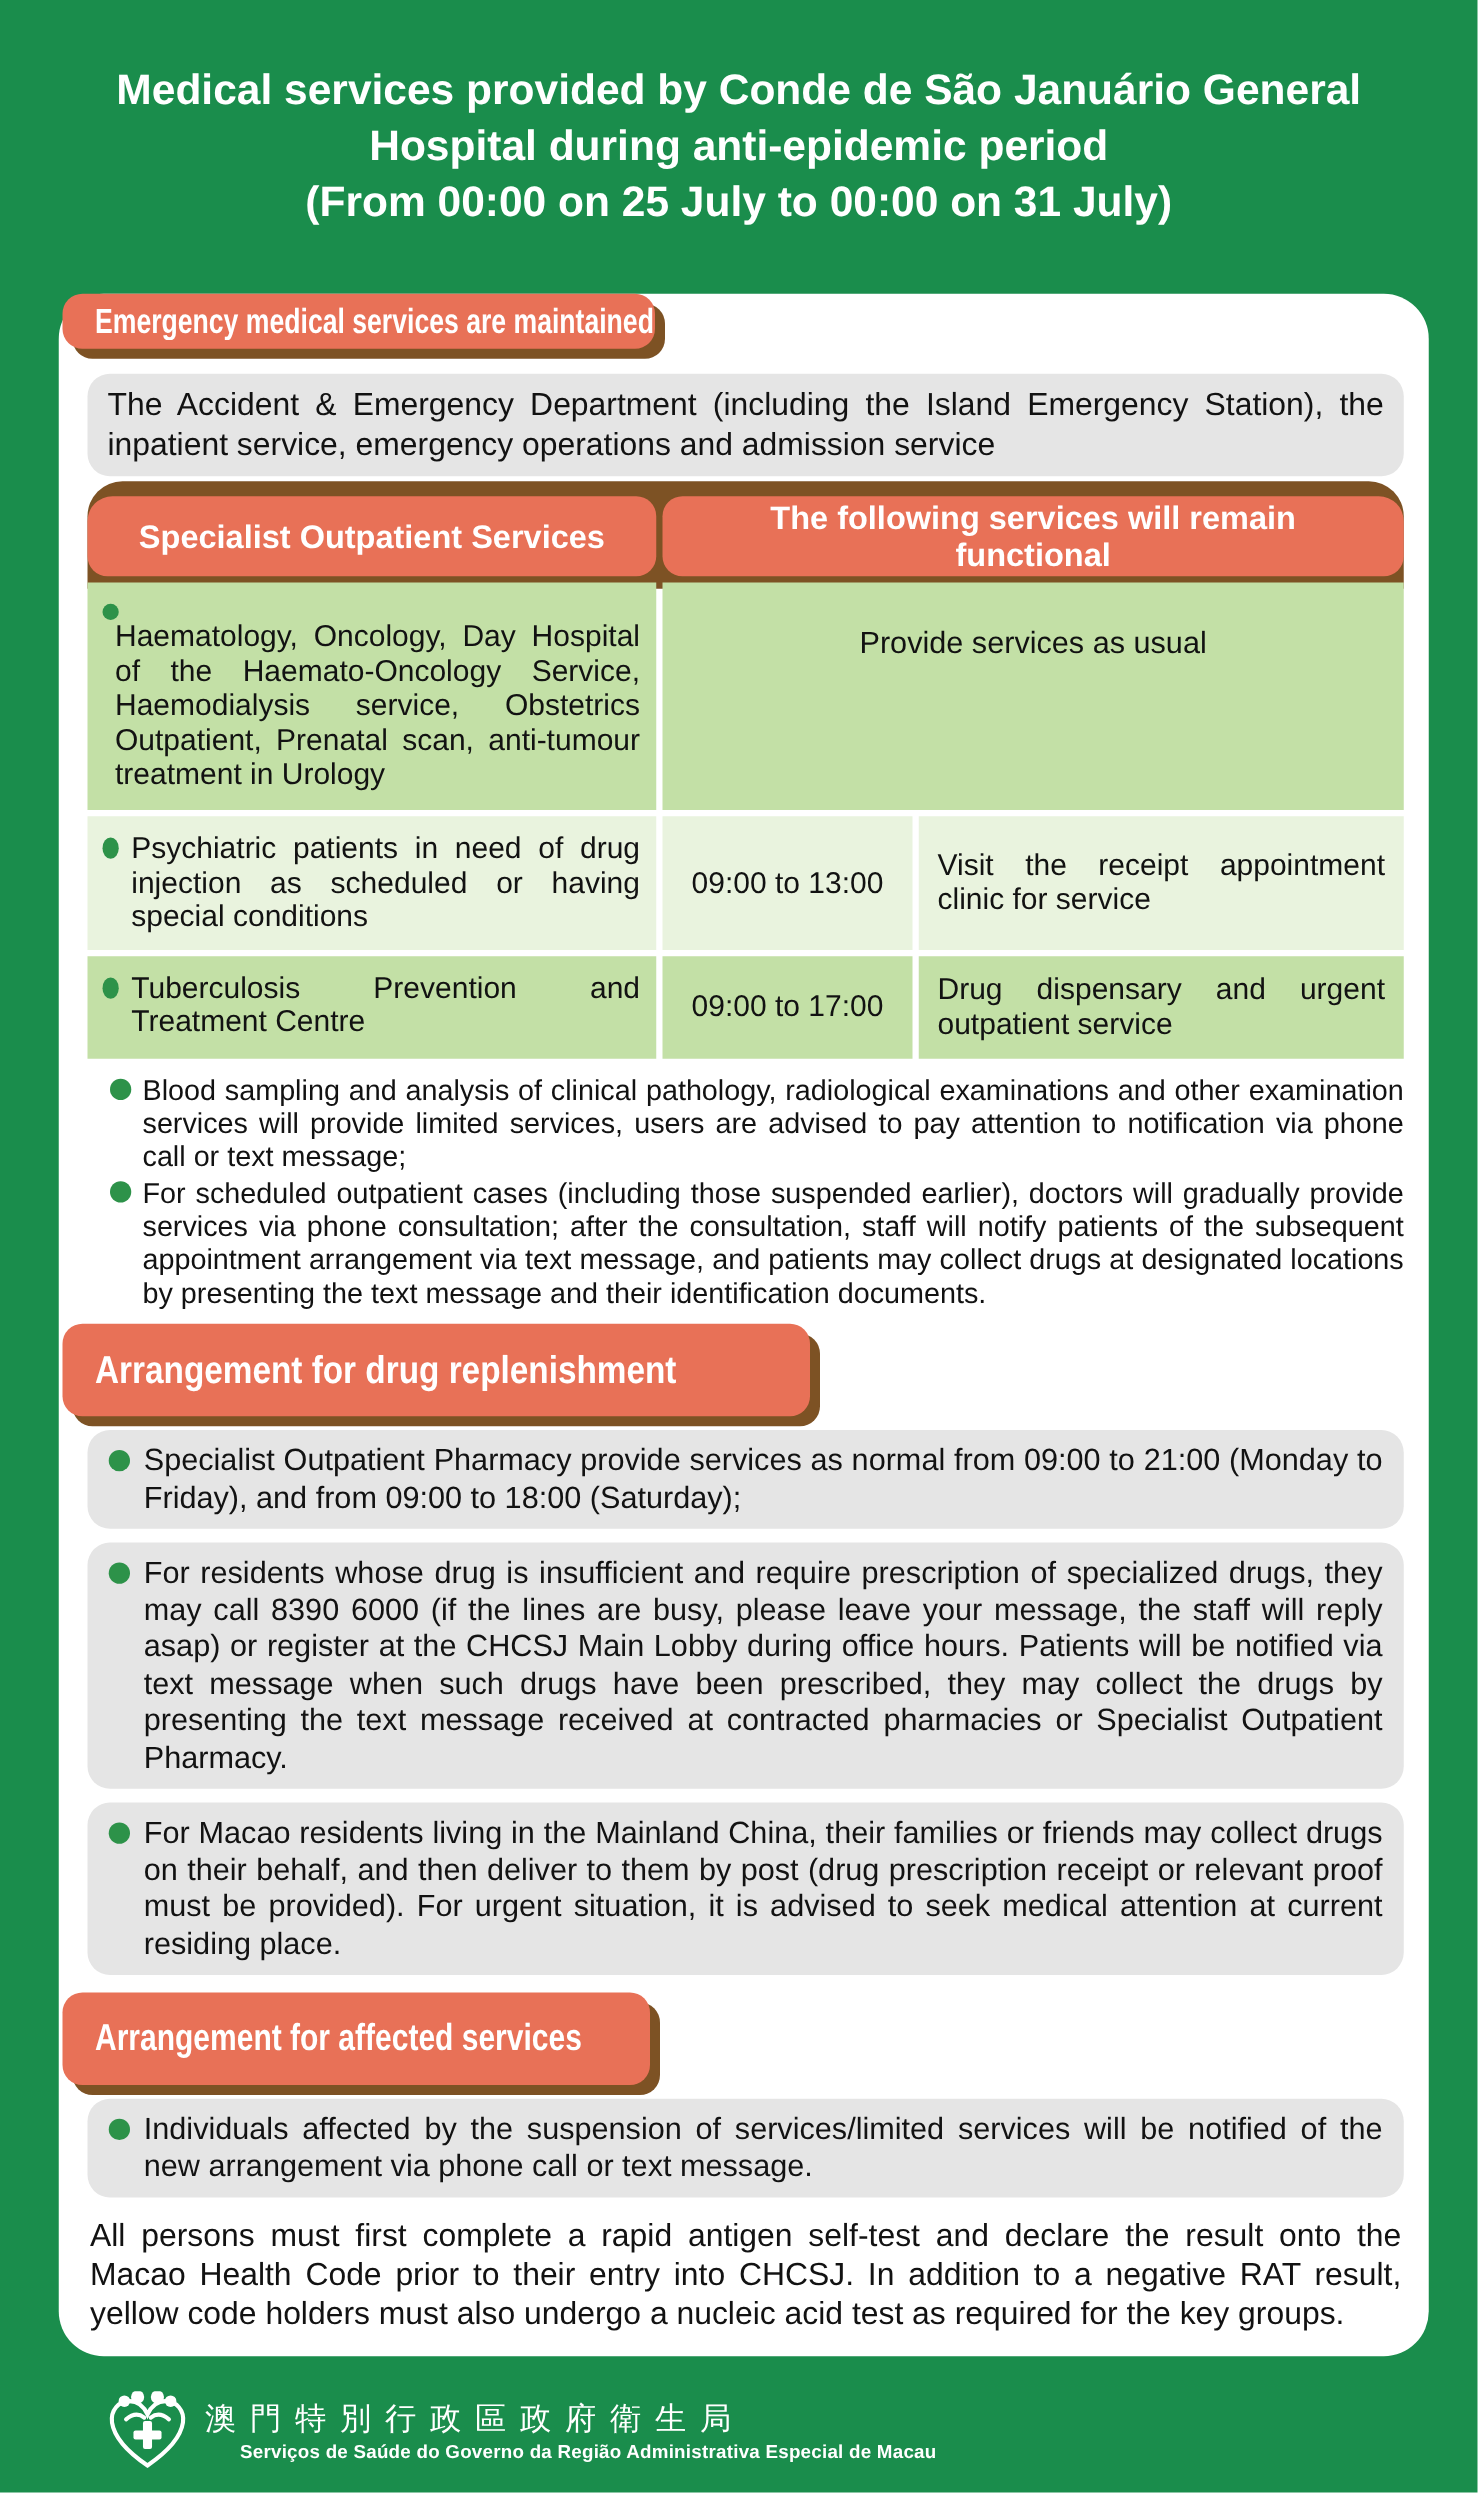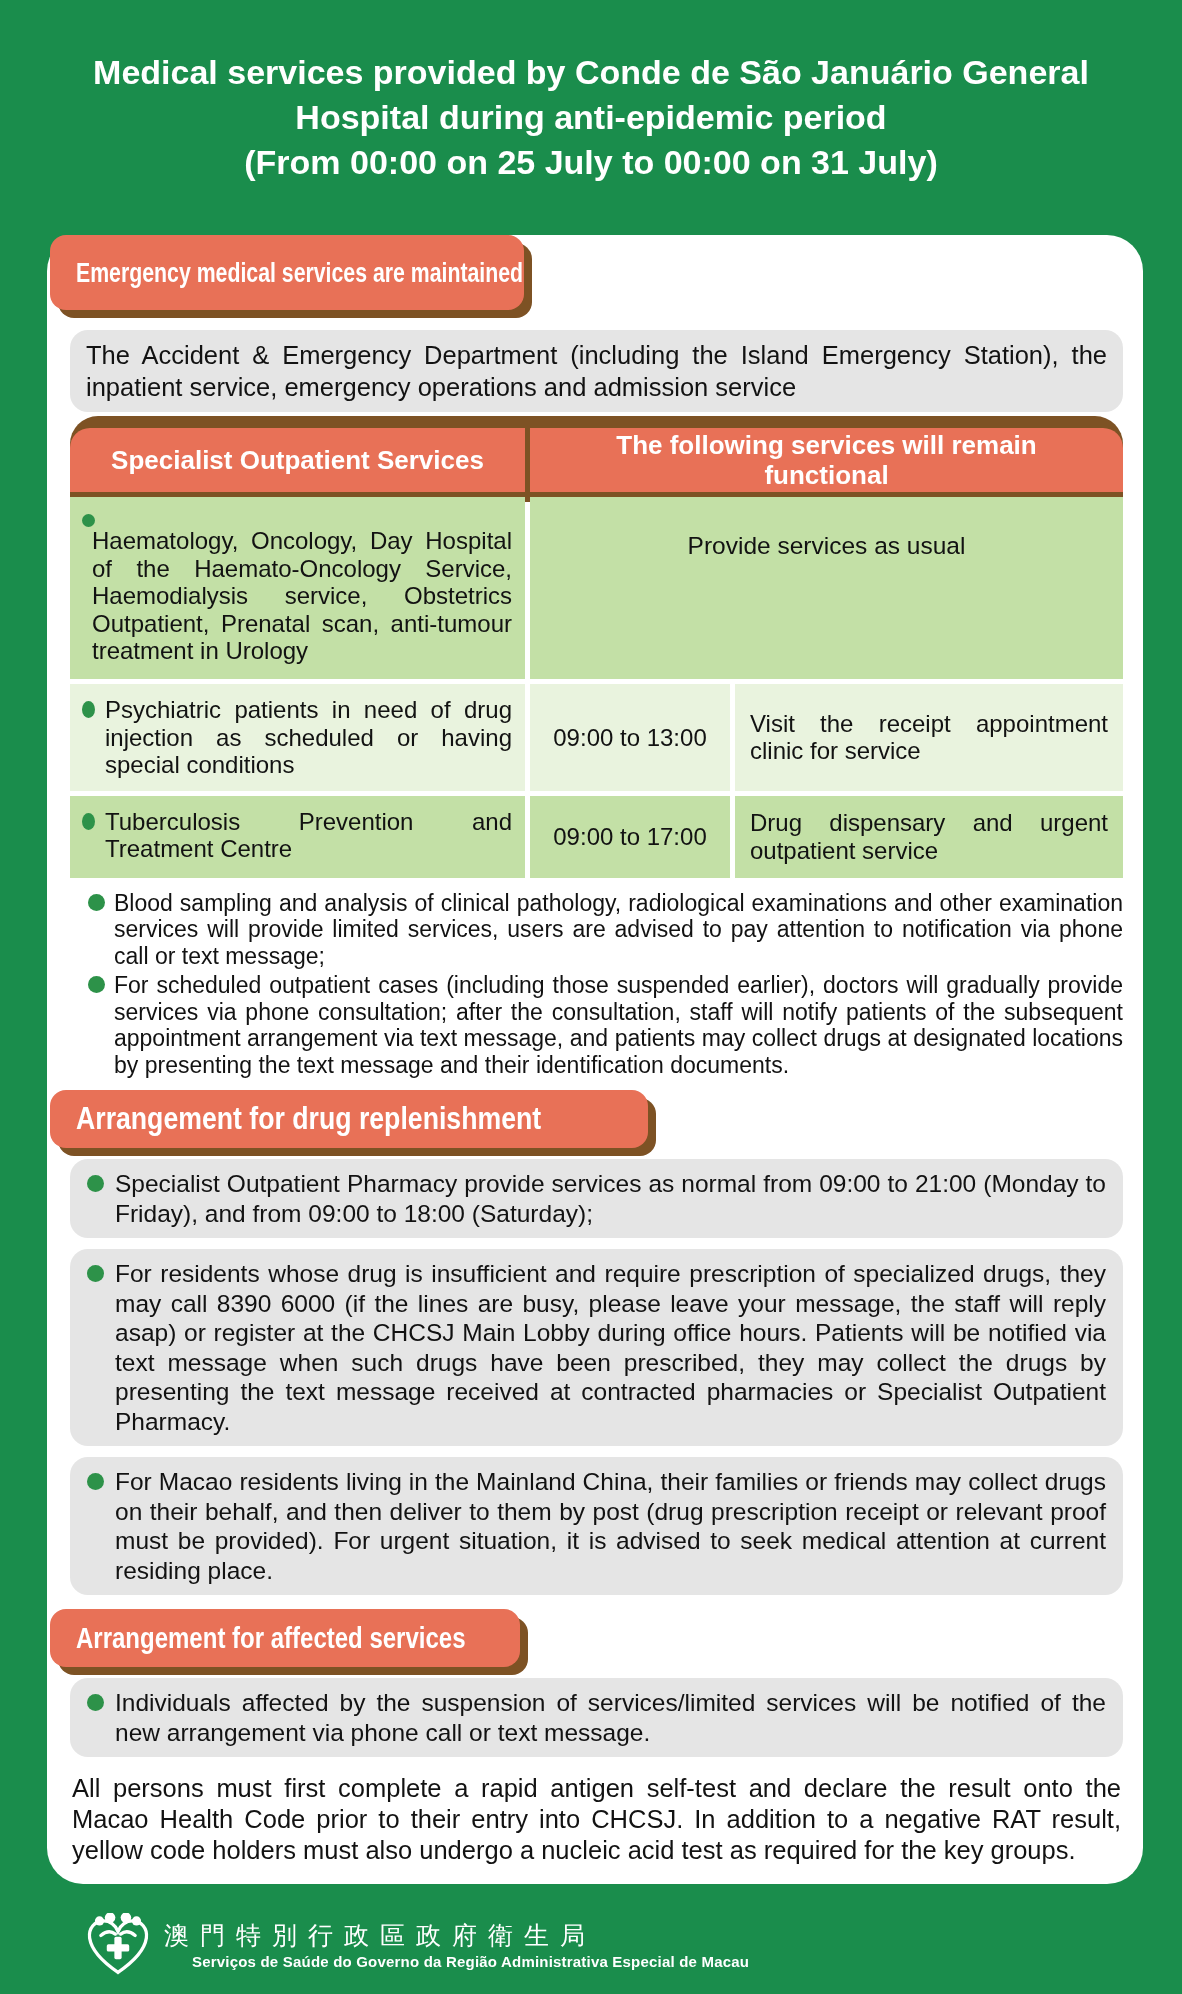--- a/index.html
+++ b/index.html
@@ -22,33 +22,33 @@
     position:relative;
     margin:78px 39px 0 47px;
     width:1096px;
     box-sizing:border-box;
     background:#ffffff;
     border-radius:36px;
     padding:0 20px 18px 23px;
   }
   .banner{
     position:relative;
-    height:58px;
+    height:74px;
     border-radius:16px;
     background:#e87157;
     box-shadow:8px 8px 0 #7d5224;
     color:#fff;
     font-weight:bold;
     display:flex;
     align-items:center;
     padding:0 26px;
     box-sizing:border-box;
   }
   .banner .txt{white-space:nowrap;transform-origin:left center;}
-  .banner1{margin:-28px 0 0 -20px;width:474px;height:75px;font-size:28px;}
+  .banner1{margin:-28px 0 0 -20px;width:474px;height:44px;font-size:28px;}
   .banner1 .txt{transform:scaleX(0.76);}
   .banner2{margin:12px 0 0 -20px;width:598px;font-size:31px;}
   .banner2 .txt{transform:scaleX(0.86);}
   .banner3{margin:14px 0 0 -20px;width:470px;font-size:30px;}
   .banner3 .txt{transform:scaleX(0.80);}
 
   .greenbox{background:#e5e5e5;border-radius:18px;}
   .intro{
     margin-top:20px;
     padding:9px 16px;
@@ -65,21 +65,21 @@
   }
   .grid{
     position:relative;
     display:grid;
     grid-template-columns:455px 200px 1fr;
     gap:5px;
   }
   .th{
     background:#e87157;color:#fff;font-weight:bold;font-size:26px;
     display:flex;align-items:center;justify-content:center;
-    text-align:center;height:64px;line-height:30px;
+    text-align:center;height:64px;line-height:30px;border-radius:16px;
   }
   .th1{border-top-left-radius:20px;}
   .th2{grid-column:2/4;border-top-right-radius:20px;padding:0 40px;}
   .td{
     font-size:24px;line-height:27.5px;color:#121212;
     display:flex;align-items:center;box-sizing:border-box;
   }
   .g1{background:#c3e0a6;}
   .g2{background:#e9f3de;}
   .svc{padding:12px 13px 12px 12px;align-items:flex-start;}

